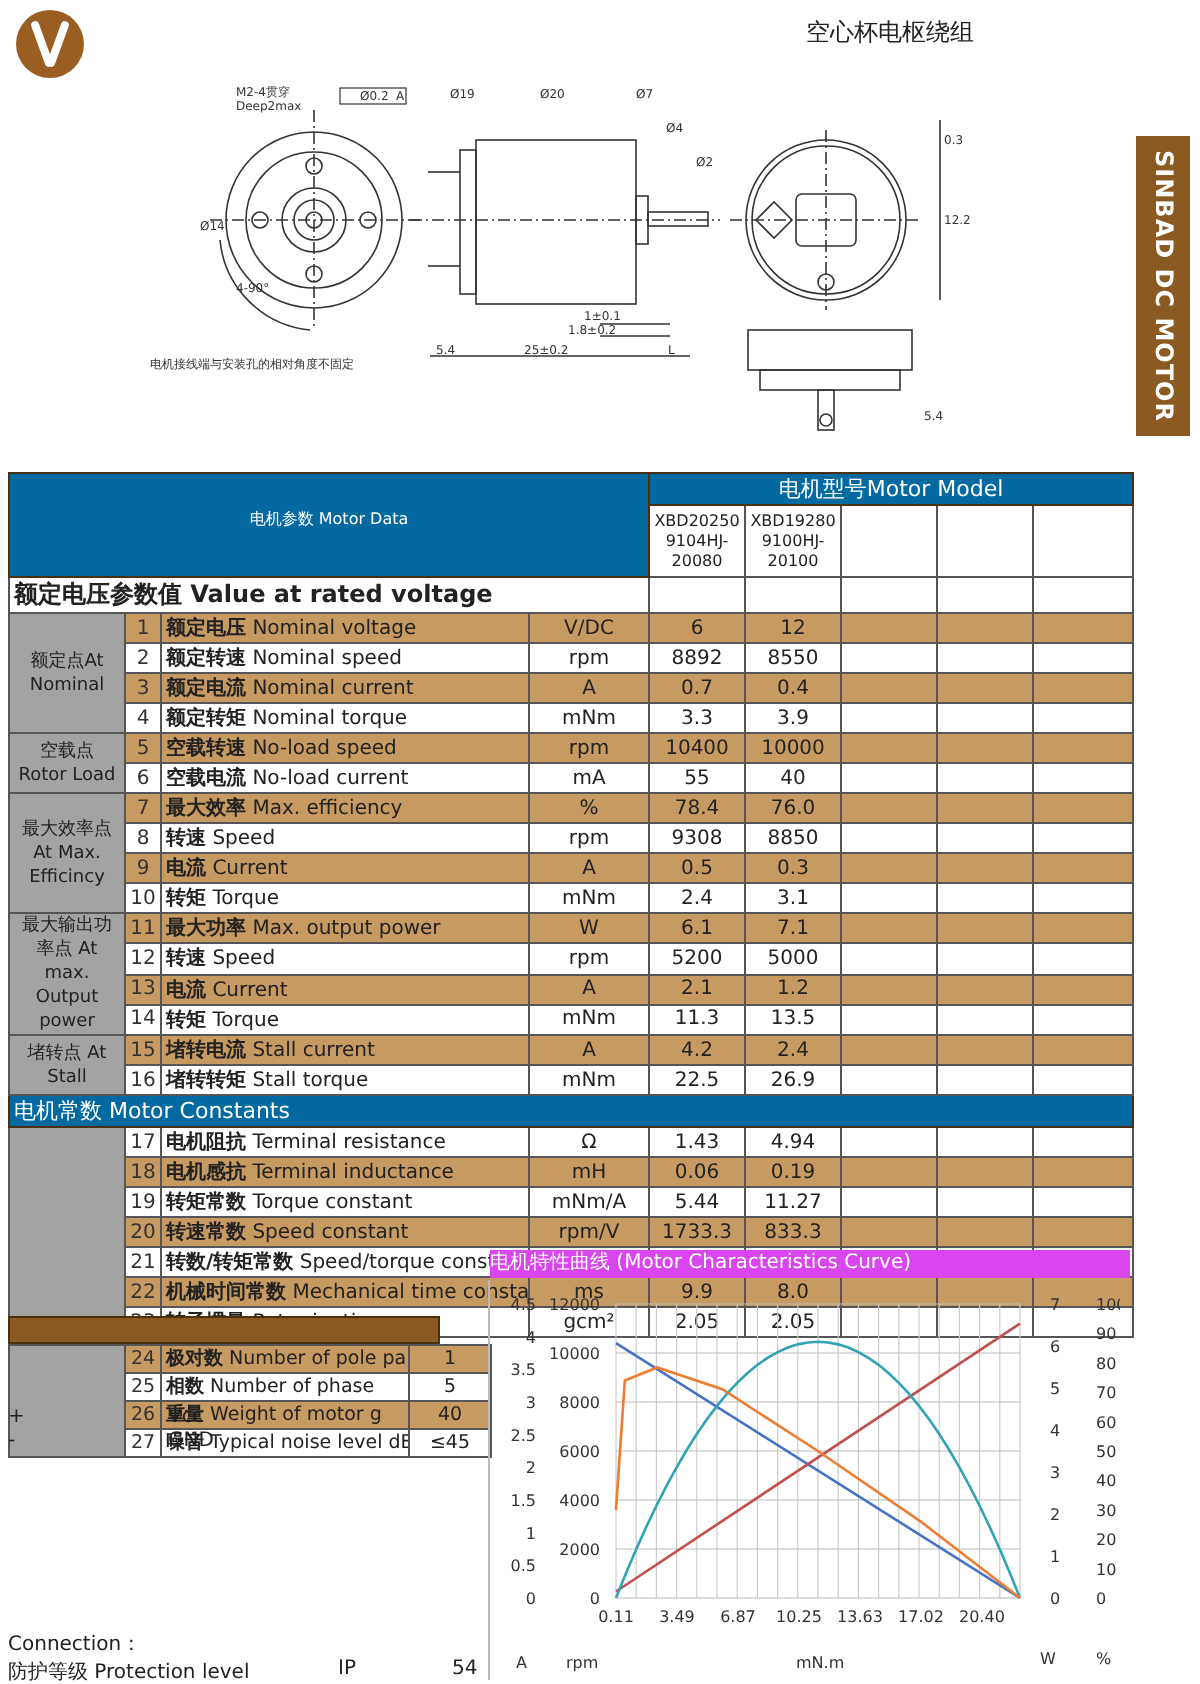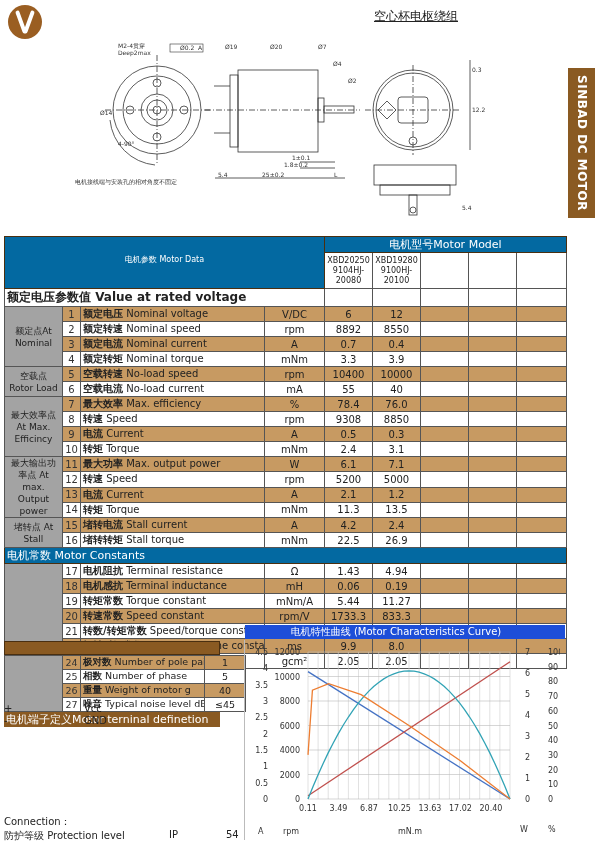--- a/index.html
+++ b/index.html
@@ -5,39 +5,39 @@
   * { box-sizing: border-box; margin: 0; padding: 0; }
   body { width: 600px; height: 842px; background: #fff; font-family: "DejaVu Sans", sans-serif; position: relative; overflow: hidden; color: #222; }
   .logo { position: absolute; left: 8px; top: 5px; display: flex; align-items: center; }
   .logo-circle { width: 34px; height: 34px; border-radius: 50%; background: #9a5e22; position: relative; }
   .logo-circle::before, .logo-circle::after { content: ""; position: absolute; width: 4px; height: 24px; background: #fff; top: 5px; border-radius: 2px; }
   .logo-circle::before { left: 11px; transform: rotate(-20deg); }
   .logo-circle::after { left: 19px; transform: rotate(20deg); }
   .logo-text { margin-left: 6px; }
   .logo-cn { font-size: 23px; font-weight: bold; color: #9a5e22; letter-spacing: 1px; line-height: 24px; }
   .logo-en { font-size: 7px; color: #9a5e22; letter-spacing: 7px; font-weight: bold; }
-  .top-title { position: absolute; left: 374px; top: 8px; font-size: 12px; line-height: 16px; color: #222; text-decoration: underline; }
+  .top-title { position: absolute; left: 403px; top: 8px; font-size: 12px; line-height: 16px; color: #222; }
   .side-banner { position: absolute; left: 568px; top: 68px; width: 27px; height: 150px; background: #8a5a22; color: #fff; font-weight: bold; font-size: 12px; display: flex; align-items: center; justify-content: center; }
   .side-banner span { transform: rotate(90deg); white-space: nowrap; letter-spacing: 0.5px; }
   .drawing { position: absolute; left: 0; top: 35px; width: 560px; height: 195px; }
   .dim { font-size: 6px; fill: #333; font-family: "DejaVu Sans", sans-serif; }
 
   .table-wrap { position: absolute; left: 4px; top: 236px; width: 562px; }
   table { border-collapse: collapse; width: 100%; table-layout: fixed; font-size: 10px; }
   td { border: 1px solid #555; height: 14px; padding: 0 2px; white-space: nowrap; overflow: hidden; }
   .hdr { background: #0369a1; color: #fff; font-size: 12px; height: 20px; border-color: #4a2f10; }
   .sub { font-weight: bold; font-size: 12px; height: 17px; }
   .brown td.b, .brown td.n, .brown td.v, .brown td.u { background: #c79a62; }
   td.n { text-align: center; width: 18px; color: #333; }
   td.u, td.v { text-align: center; }
   td.g { text-align: center; font-size: 9px; line-height: 12px; white-space: normal; background: #a3a3a3; }
   .model td { font-size: 8px; text-align: center; line-height: 10px; height: 36px; white-space: normal; }
   .cn { font-weight: bold; }
 
-  .chart-title { position: absolute; left: 245px; top: 625px; width: 320px; height: 14px; background: #1d4ed8; color: #fff; font-size: 10px; text-align: center; padding-right: 18px; line-height: 14px; }
+  .chart-title { position: absolute; left: 245px; top: 625px; width: 320px; height: 14px; background: #d946ef; color: #fff; font-size: 10px; text-align: left; padding-right: 18px; line-height: 14px; }
   .chart { position: absolute; left: 250px; top: 640px; width: 310px; height: 200px; }
   .axlbl { font-size: 8px; fill: #333; font-family: "DejaVu Sans", sans-serif; }
   .footer-left { position: absolute; left: 4px; font-size: 10px; color: #222; }
 </style>
 </head>
 <body>
 
 <div class="logo">
   <div class="logo-circle"></div>
 </div>
@@ -390,21 +390,21 @@
           <td class="v">2.05</td>
           <td class="v">2.05</td>
           <td class="v"></td>
           <td class="v"></td>
           <td class="v"></td>
         </tr>
       </tbody>
   </table>
 </div>
 
-<div style="position:absolute;left:4px;top:641px;width:216px">
+<div style="position:absolute;left:4px;top:658px;width:216px">
   <div style="height:14px;background:#8a5a22;border:1px solid #4a2f10"></div>
   <table style="font-size:9.5px">
     <colgroup>
         <col style="width:58px">
         <col style="width:18px">
         <col style="width:124px">
         <col style="width:41px">
       </colgroup>
     <tbody id="misc">
         <tr class="brown">
@@ -423,21 +423,20 @@
           <td class="b"><span class="cn">重量</span> <span>Weight of motor   g</span></td>
           <td class="v">40</td>
         </tr>
         <tr>
           <td class="n">27</td>
           <td class="b"><span class="cn">噪音</span> <span>Typical noise level dB</span></td>
           <td class="v">≤45</td>
         </tr>
       </tbody>
   </table>
-  <div style="height:15px;background:#8a5a22;color:#fff;font-size:11px;padding-left:2px;line-height:15px">电机端子定义Motor terninal definetion</div>
 </div>
 
 <div class="footer-left" style="top:703px"><span>+</span><span style="position:absolute;left:80px">Vcc</span></div>
 <div class="footer-left" style="top:715px"><span>-</span><span style="position:absolute;left:80px">GND</span></div>
 <div class="footer-left" style="top:815px">Connection：</div>
 <div class="footer-left" style="top:829px;width:240px">
   <span>防护等级 Protection level</span>
   <span style="position:absolute;left:165px">IP</span>
   <span style="position:absolute;left:222px">54</span>
 </div>

